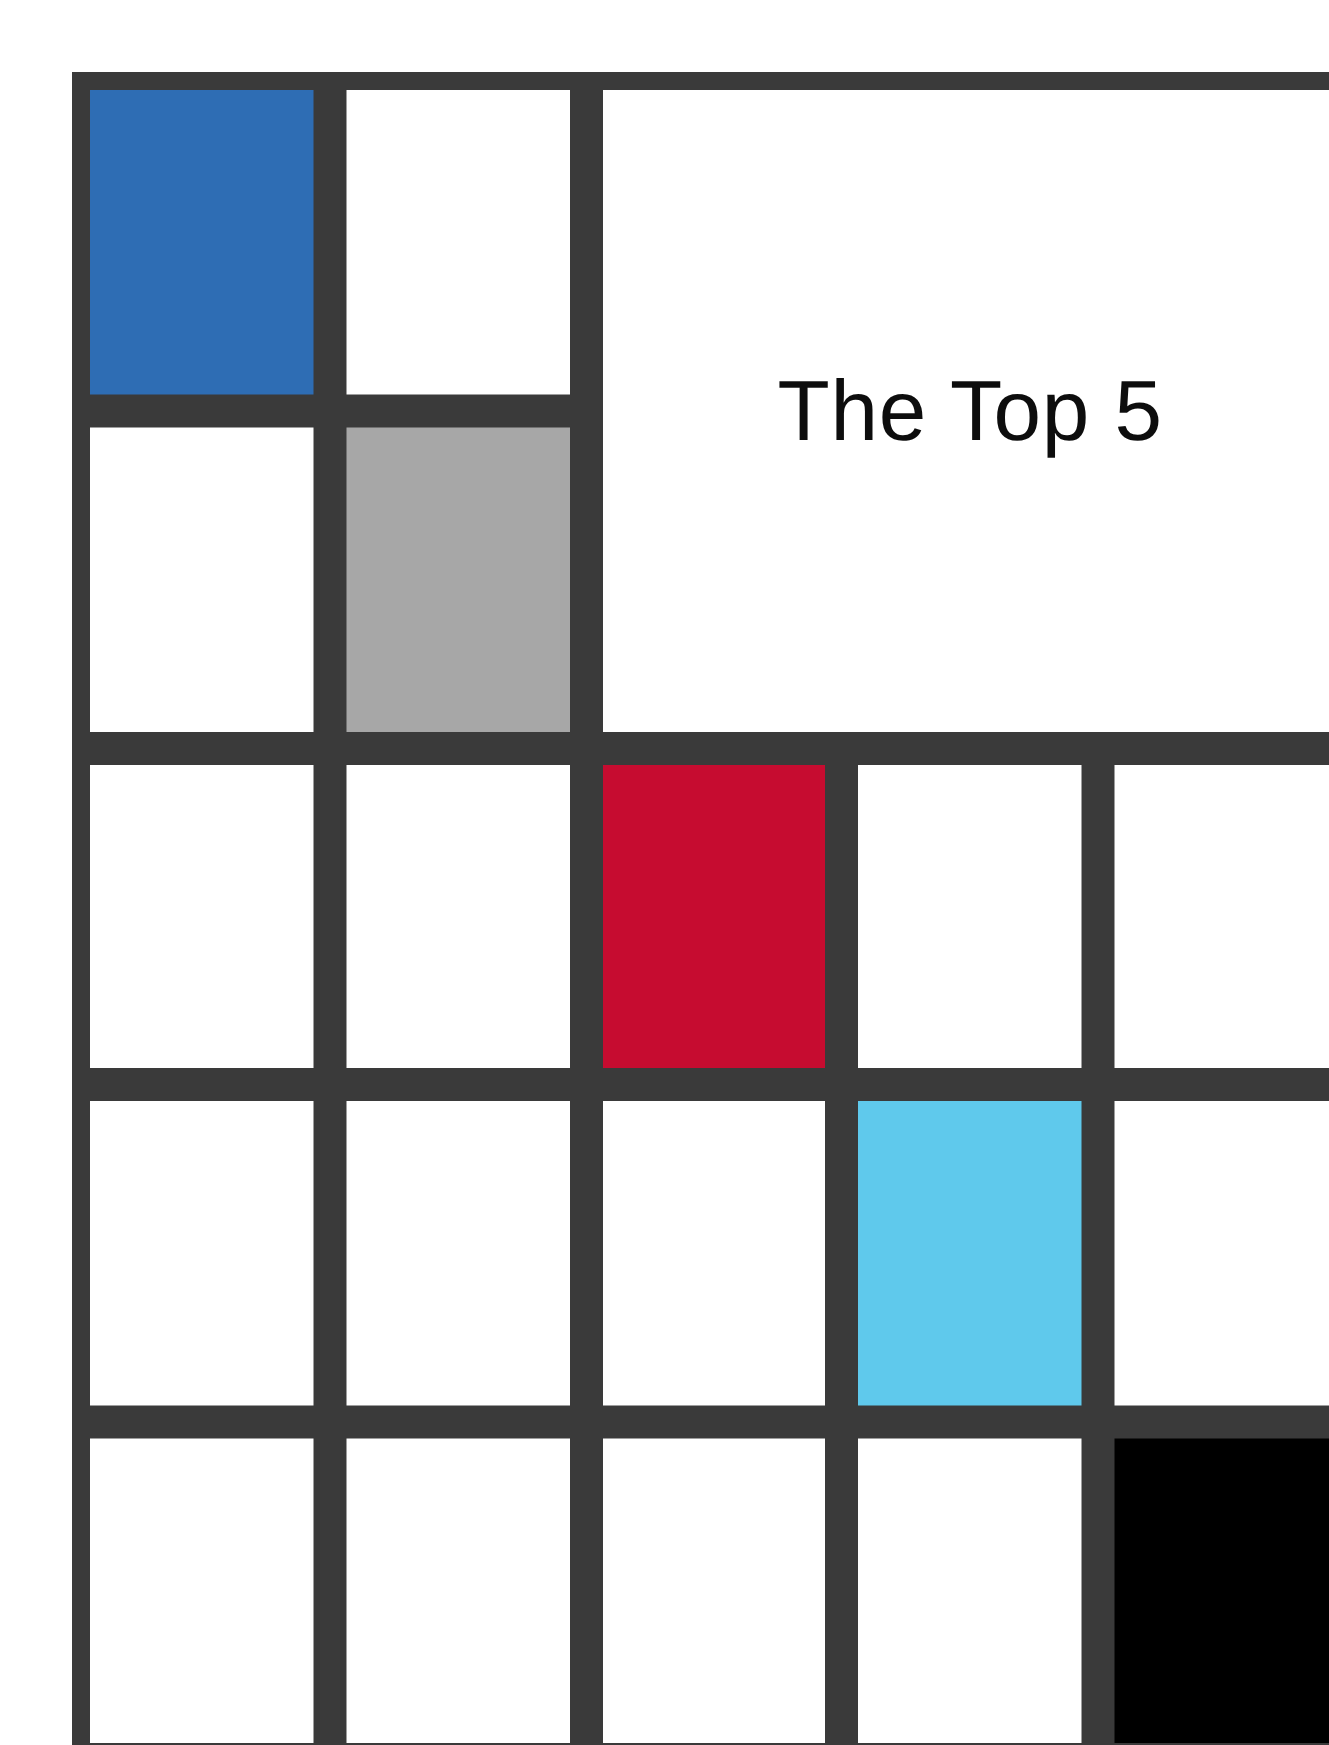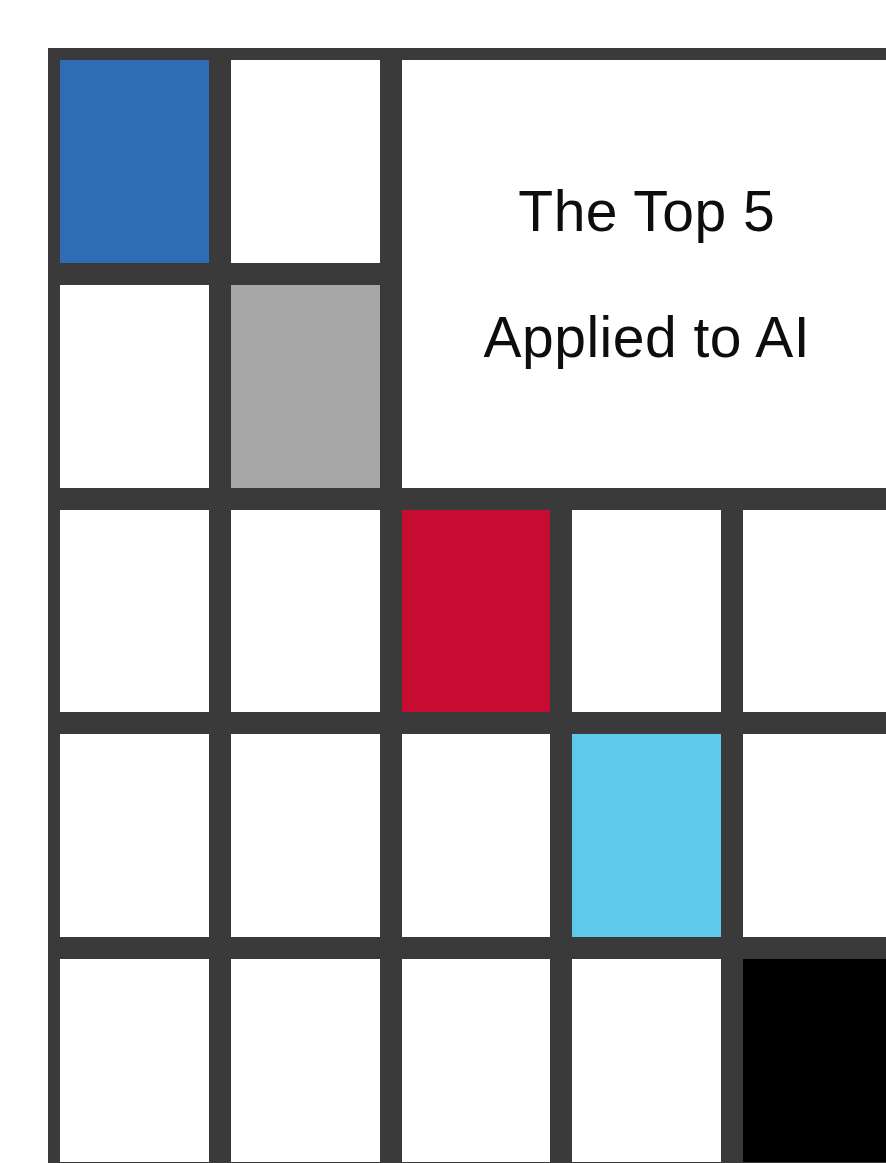--- a/index.html
+++ b/index.html
@@ -80,21 +80,20 @@
 <body>
 
 <div class="slide">
   <div class="grid" style="background-color: rgb(58, 58, 58); border-color: rgb(58, 58, 58);">
 
     <div class="cell r1c1" style="background-color: rgb(46, 109, 180);"></div>
     <div class="cell r1c2"></div>
 
     <div class="cell title-cell">
       <div class="title-line">The Top 5</div>
-      <div class="title-line">Applied to AI</div>
     </div>
 
     <div class="cell r2c1"></div>
     <div class="cell r2c2" style="background-color: rgb(167, 167, 167);"></div>
 
     <div class="cell r3c1"></div>
     <div class="cell r3c2"></div>
     <div class="cell r3c3" style="background-color: rgb(198, 12, 48);"></div>
     <div class="cell r3c4"></div>
     <div class="cell r3c5"></div>

